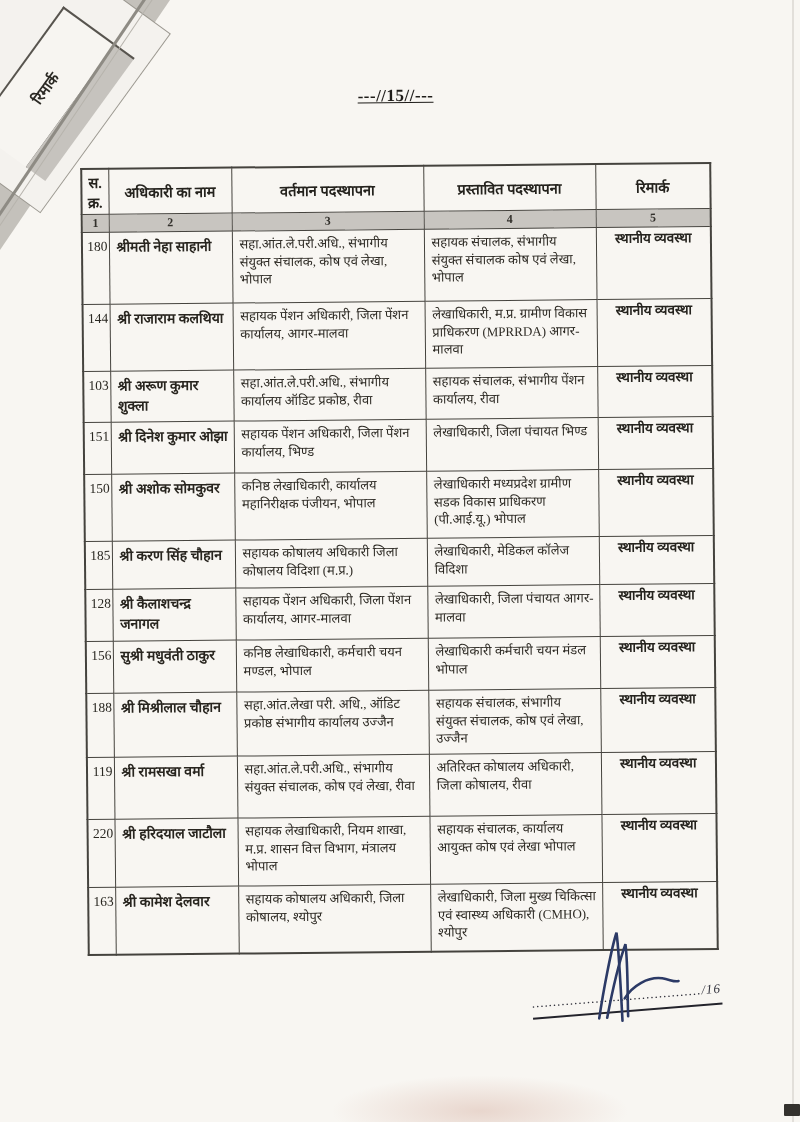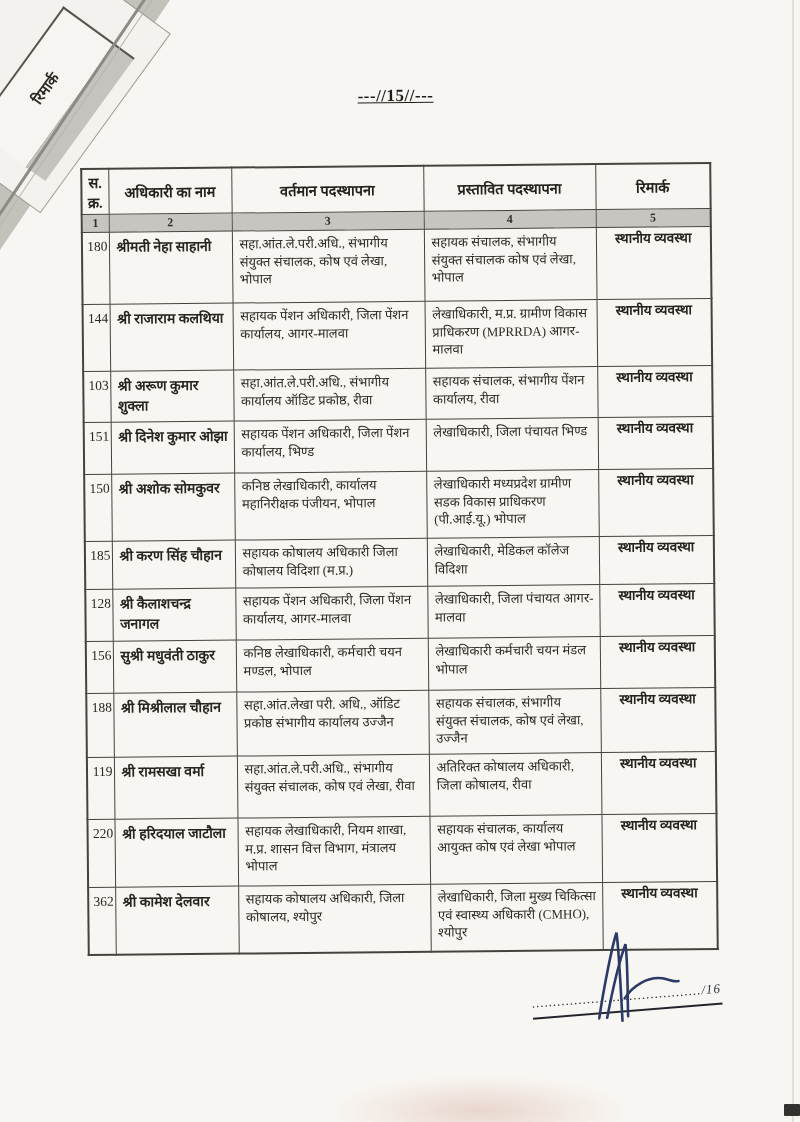--- a/index.html
+++ b/index.html
@@ -248,21 +248,21 @@
 
       <tr>
         <td class="sno">220</td>
         <td class="name">श्री हरिदयाल जाटौला</td>
         <td class="cur">सहायक लेखाधिकारी, नियम शाखा, म.प्र. शासन वित्त विभाग, मंत्रालय भोपाल</td>
         <td class="prop">सहायक संचालक, कार्यालय आयुक्त कोष एवं लेखा भोपाल</td>
         <td class="rem">स्थानीय व्यवस्था</td>
       </tr>
 
       <tr>
-        <td class="sno">362</td>
+        <td class="sno">163</td>
         <td class="name">श्री कामेश देलवार</td>
         <td class="cur">सहायक कोषालय अधिकारी, जिला कोषालय, श्योपुर</td>
         <td class="prop">लेखाधिकारी, जिला मुख्य चिकित्सा एवं स्वास्थ्य अधिकारी (CMHO), श्योपुर</td>
         <td class="rem">स्थानीय व्यवस्था</td>
       </tr>
     </tbody>
     </table>
 
     <div class="footer-sig">
       <div class="sig-dots">......................................../16</div>

